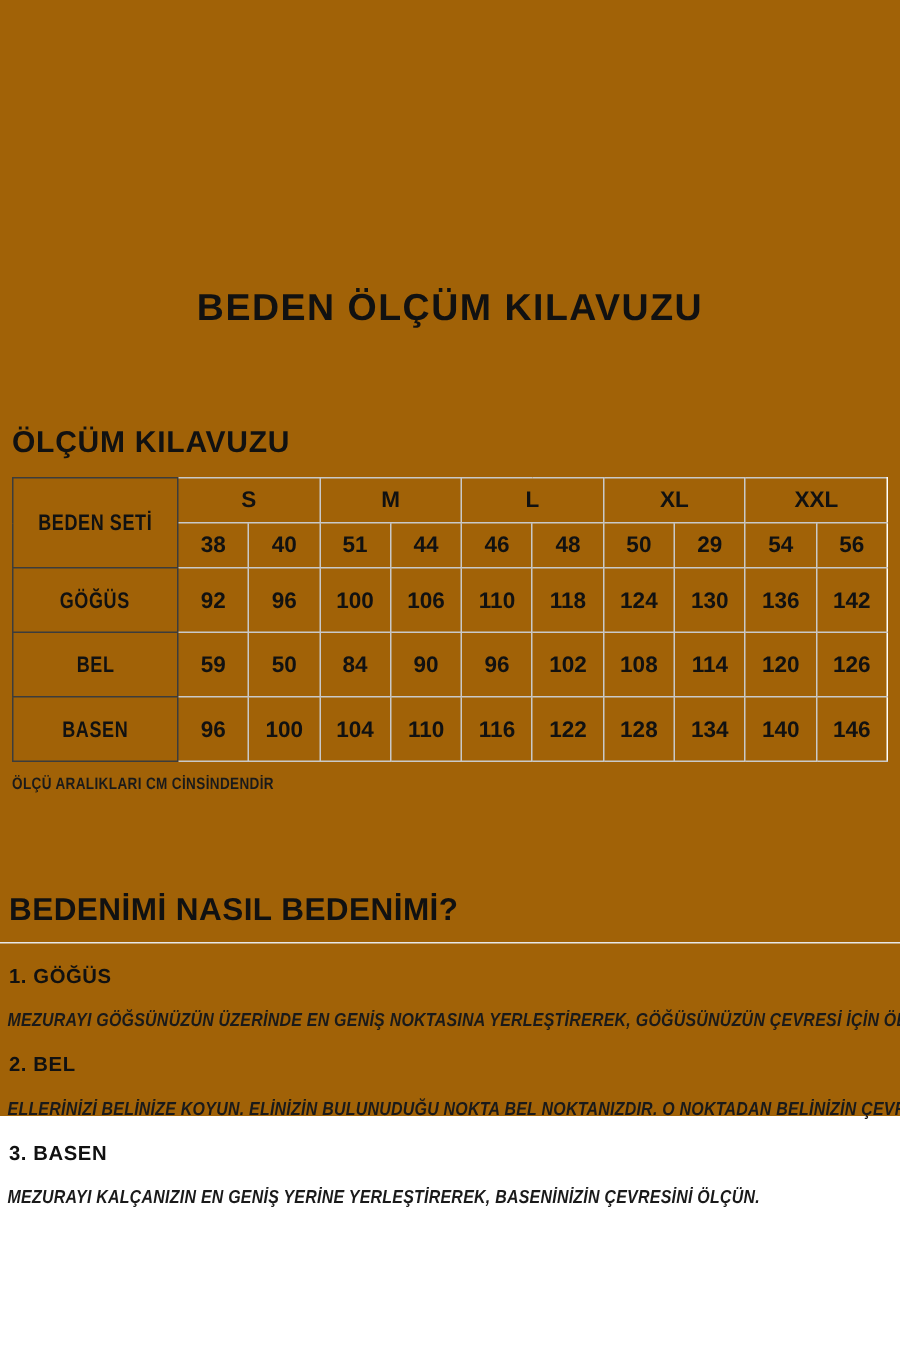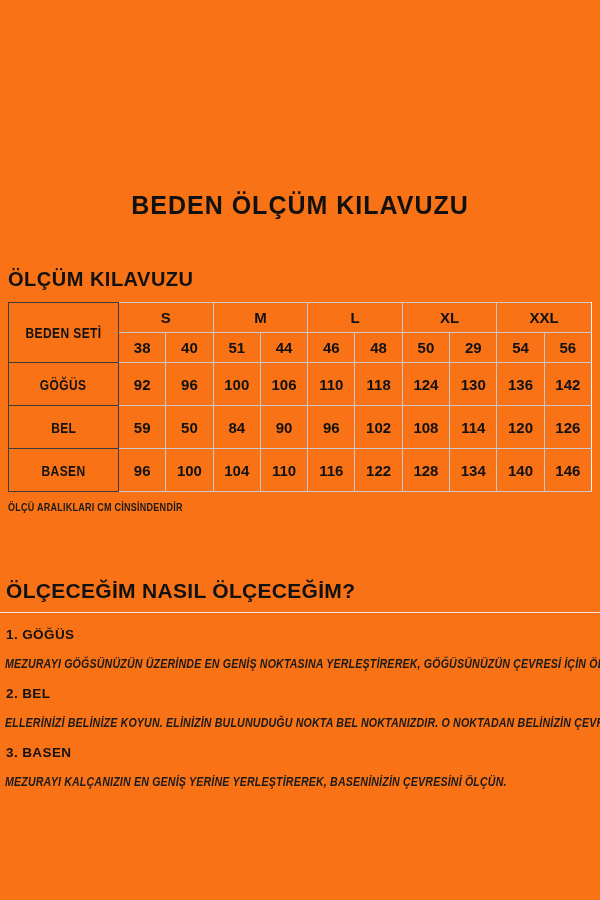--- a/index.html
+++ b/index.html
@@ -2,33 +2,33 @@
 <html><head>
 <meta charset="utf-8">
 <style>
   html, body { margin: 0; padding: 0; background: #ffffff; }
   body {
     width: 600px; height: 900px; overflow: hidden;
     font-family: "Liberation Sans", sans-serif;
     color: #1a1a1a;
     -webkit-font-smoothing: antialiased;
   }
-  .page { position: relative; width: 600px; height: 900px; background: #f97316; }
+  .page { position: relative; width: 600px; height: 744px; background: #a16207; }
 
   
   .main-title {
     margin: 0; padding-top: 191px;
     text-align: center;
     font-size: 25px; font-weight: 800; letter-spacing: 1px;
     color: #111;
   }
 
   
   .guide-heading {
-    margin: 48px 0 0 8px;
+    margin: 64px 0 0 8px;
     font-size: 20px; font-weight: 800; letter-spacing: 0.5px;
     color: #111;
   }
 
   
   table.size-table {
     border-collapse: collapse; table-layout: fixed;
     width: 584px; margin: 11px 0 0 8px;
   }
   table.size-table col.label-col { width: 110px; }
@@ -169,21 +169,21 @@
         <td>128</td>
         <td>134</td>
         <td>140</td>
         <td>146</td>
       </tr>
     </tbody>
   </table>
 
   <div class="unit-note"><span class="cond">ÖLÇÜ ARALIKLARI CM CİNSİNDENDİR</span></div>
 
-  <h2 class="howto-heading">ÖLÇECEĞİM NASIL ÖLÇECEĞİM?</h2>
+  <h2 class="howto-heading">BEDENİMİ NASIL BEDENİMİ?</h2>
   <hr class="howto-divider">
 
   <div class="how-section">
     <h3>1. GÖĞÜS</h3>
     <p><span class="cond">MEZURAYI GÖĞSÜNÜZÜN ÜZERİNDE EN GENİŞ NOKTASINA YERLEŞTİREREK, GÖĞÜSÜNÜZÜN ÇEVRESİ İÇİN ÖLÇÜM YAPIN.</span></p>
   </div>
 
   <div class="how-section">
     <h3>2. BEL</h3>
     <p><span class="cond">ELLERİNİZİ BELİNİZE KOYUN. ELİNİZİN BULUNUDUĞU NOKTA BEL NOKTANIZDIR. O NOKTADAN BELİNİZİN ÇEVRESİNİ ÖLÇÜN.</span></p>

